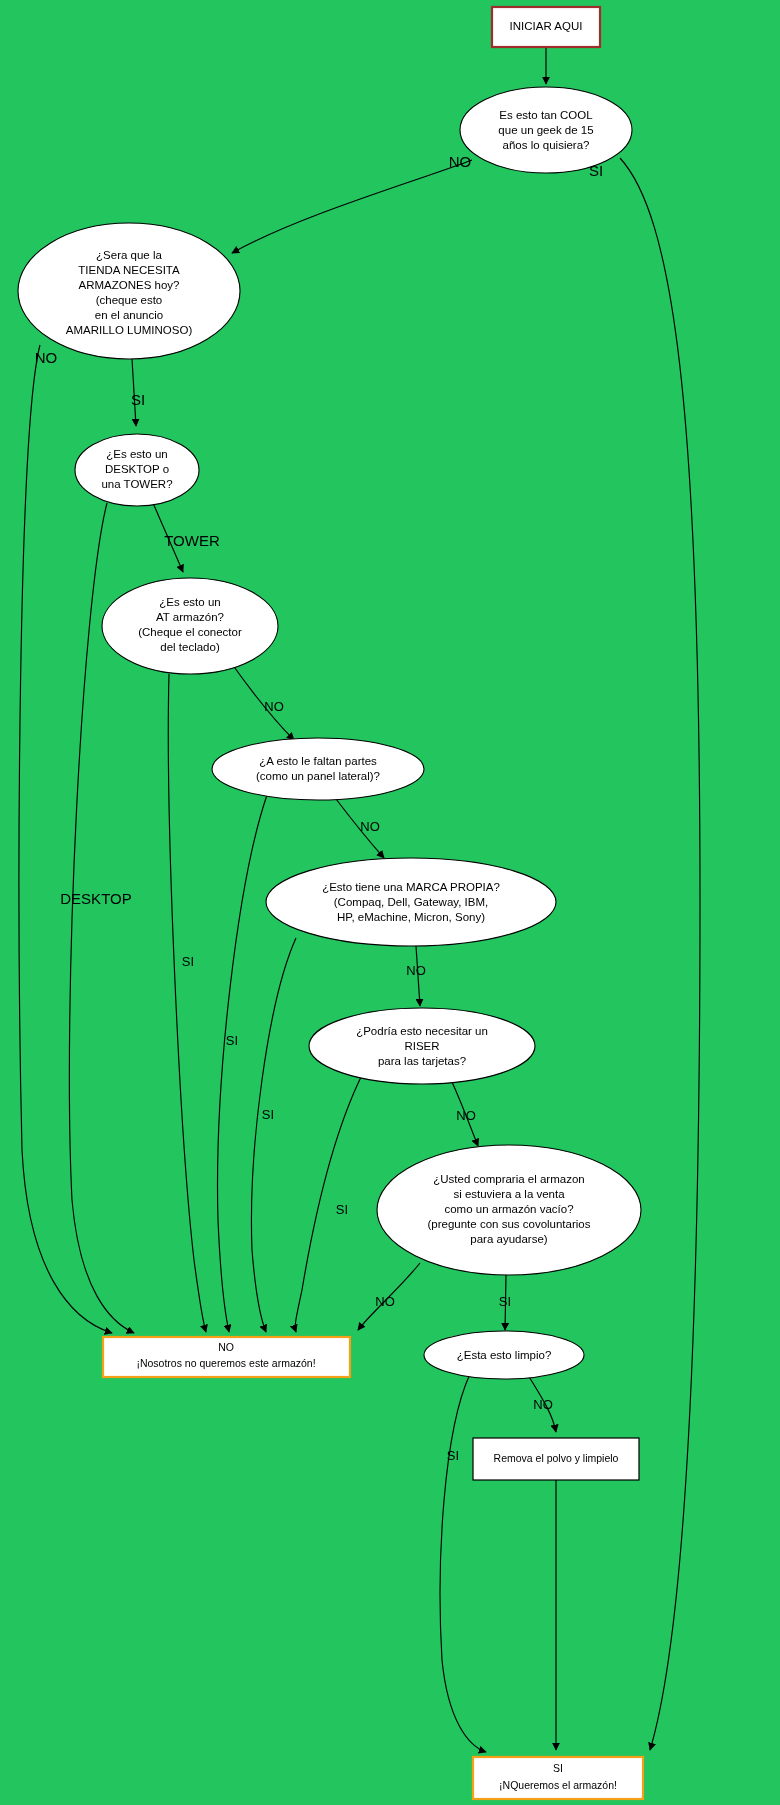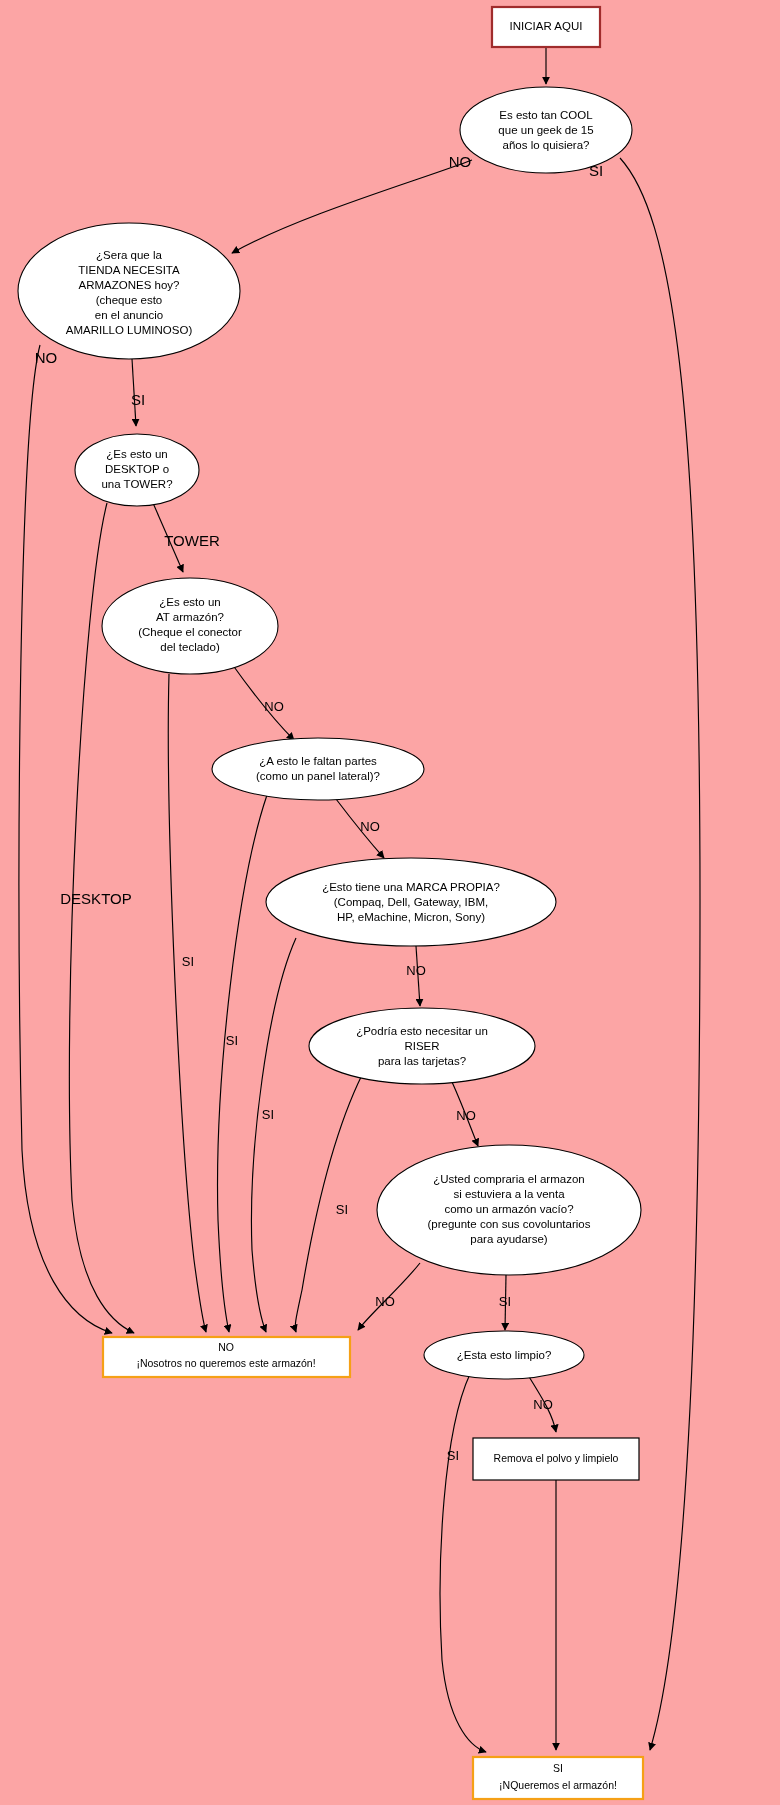--- a/index.html
+++ b/index.html
@@ -4,21 +4,21 @@
 <style>
   html, body {
     margin: 0;
     padding: 0;
     background: #ffffff;
   }
   #flowchart-root {
     position: relative;
     width: 780px;
     height: 1805px;
-    background: #fca5a5;
+    background: #22c55e;
     font-family: "Liberation Sans", sans-serif;
     overflow: hidden;
   }
   svg#flow-svg {
     position: absolute;
     top: 0;
     left: 0;
     width: 780px;
     height: 1805px;
   }

